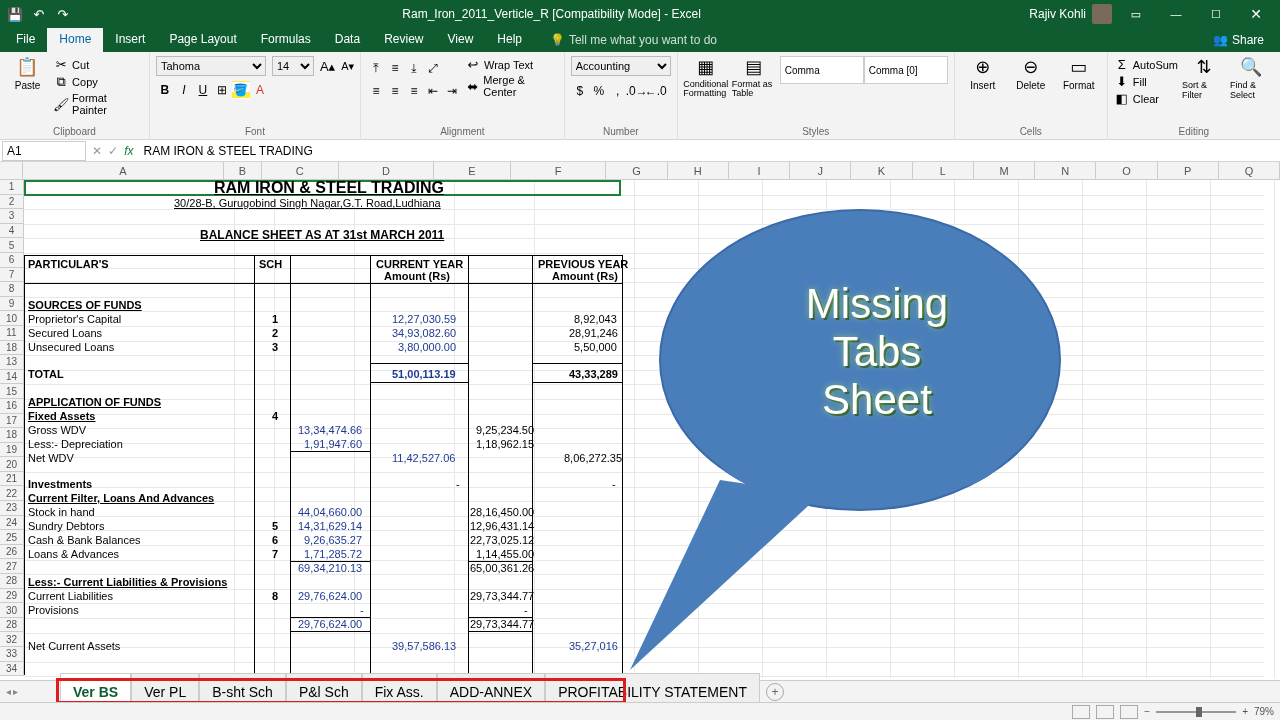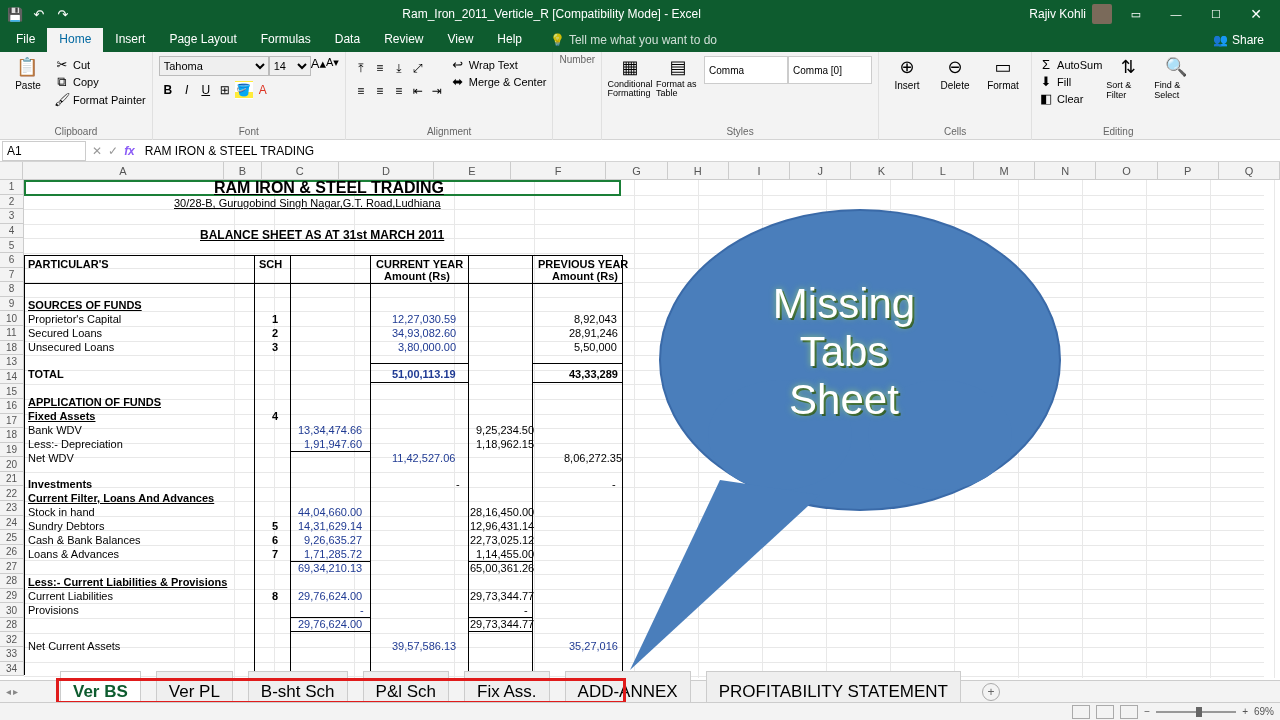--- a/index.html
+++ b/index.html
@@ -21,32 +21,32 @@
 .ribbon-tabs .share { margin-left:auto; margin-right:8px; padding:4px 8px; display:flex; align-items:center; gap:4px; }
 
 .ribbon { background:#f3f3f3; height:88px; border-bottom:1px solid #d4d4d4; display:flex; }
 .group { border-right:1px solid #e0e0e0; padding:2px 6px; display:flex; flex-direction:column; justify-content:space-between; height:88px; }
 .group-label { text-align:center; font-size:10px; color:#666; padding-bottom:1px; }
 .groupbody { display:flex; gap:4px; flex:1; align-items:flex-start; padding-top:2px; }
 .vbtn { display:flex; flex-direction:column; align-items:center; font-size:10px; gap:2px; width:44px; cursor:pointer; }
 .vbtn .ic { width:22px; height:22px; font-size:18px; display:flex; align-items:center; justify-content:center; }
 .smallrow { display:flex; align-items:center; gap:3px; font-size:11px; padding:1px 0; cursor:pointer; }
 .smallrow .ic { width:16px; text-align:center; font-size:13px; }
-.fontsel { display:flex; gap:0; align-items:flex-start; }
+.fontsel { display:flex; gap:6px; align-items:center; }
 .fontsel select { font-size:11px; height:20px; border:1px solid #bbb; }
 .btnrow { display:flex; gap:1px; margin-top:3px; }
 .btnrow span { width:18px; height:18px; display:flex; align-items:center; justify-content:center; font-size:12px; border:1px solid transparent; cursor:pointer; }
 .stylecell { width:84px; height:28px; border:1px solid #ccc; font-size:10px; display:flex; align-items:center; padding-left:4px; background:#fff; }
 .acc5 { background:#5b9bd5; color:#fff; }
 .acc6 { background:#ed7d31; color:#fff; }
 
 .formulabar { height:22px; display:flex; align-items:center; border-bottom:1px solid #d4d4d4; }
 .namebox { width:84px; height:20px; border:1px solid #ccc; margin:0 2px; padding:0 4px; font-size:12px; display:flex; align-items:center; }
 .fxarea { flex:1; display:flex; align-items:center; gap:6px; padding-left:4px; }
-.fxarea .fx { font-style:italic; color:#8b5cf6;font-weight:bold; }
+.fxarea .fx { font-style:italic; color:#15803d; }
 .fxinput { flex:1; height:20px; border:none; font-size:12px; padding:0 4px; }
 
 
 .gridwrap { position:relative; height:516px; overflow:hidden; background:#fff; }
 .colheads { display:flex; height:18px; position:relative; }
 .corner { width:24px; height:18px; background:#f3f3f3; border-right:1px solid #ccc; border-bottom:1px solid #ccc; }
 .ch { height:18px; background:#f3f3f3; border-right:1px solid #ccc; border-bottom:1px solid #ccc; font-size:11px; color:#555; display:flex; align-items:center; justify-content:center; }
 .grid { display:flex; }
 .rowheads { width:24px; }
 .rh { height:14.6px; background:#f3f3f3; border-right:1px solid #ccc; border-bottom:1px solid #ccc; font-size:10px; color:#555; display:flex; align-items:center; justify-content:center; }
@@ -58,21 +58,21 @@
 .txt { position:absolute; font-size:11px; white-space:nowrap; }
 .hdr { font-weight:bold; font-size:16px; text-decoration:underline; }
 .sub { text-decoration:underline; font-size:11px; }
 .bh { font-weight:bold; text-decoration:underline; font-size:12px; }
 .bold { font-weight:bold; }
 .num { color:#1f3a93; text-align:right; }
 
 
 .tabstrip { position:absolute; bottom:18px; left:0; right:0; height:22px; background:#f3f3f3; border-top:1px solid #ccc; display:flex; align-items:center; padding-left:60px; }
 .tabstrip .nav { position:absolute; left:6px; display:flex; gap:2px; color:#888; font-size:10px; }
-.shtab { padding:10px 12px; background:#efefef; border:1px solid #ccc; border-bottom:none; font-size:17px; margin-right:15px; cursor:pointer; }
+.shtab { padding:10px 12px; background:#efefef; border:1px solid #ccc; border-bottom:none; font-size:14px; margin-right:0; cursor:pointer; }
 .shtab.active { background:#fff; color:#0e5c2f; font-weight:bold; border-bottom:1px solid #fff; }
 .addsheet { margin-left:6px; width:18px; height:18px; border:1px solid #aaa; border-radius:50%; display:flex; align-items:center; justify-content:center; font-size:12px; color:#666; }
 .tabhighlight { position:absolute; border:3px solid #e01b1b; pointer-events:none; }
 
 
 .callout { position:absolute; }
 .callout svg { overflow:visible; }
 .ctxt { position:absolute; color:#fff; font-size:42px; text-align:center; width:280px; text-shadow:0 0 6px rgba(140,200,120,.9),2px 2px 0 #2a5020; font-family:'Segoe UI'; }
 
 
@@ -207,20 +207,30 @@
         <div class="smallrow">
             <span class="ic">⬌</span>
             <span>Merge &amp; Center</span>
           </div>
       </div>
     </div>
     <div class="group-label">Alignment</div>
   </div>
 
   <div class="group">
+    <div class="groupbody" style="flex-direction:column;gap:3px">
+      <select style="width:100px;font-size:11px;height:20px;border:1px solid #bbb"><option>Accounting</option></select>
+      <div class="btnrow">
+        <span>$</span>
+          <span>%</span>
+          <span>,</span>
+        <span>.0→</span>
+          <span>←.0</span>
+      </div>
+    </div>
     <div class="group-label">Number</div>
   </div>
 
   <div class="group">
     <div class="groupbody">
       <div class="vbtn">
           <div class="ic">▦</div>
           <span style="font-size:9px;line-height:1">Conditional Formatting</span>
         </div>
       <div class="vbtn">
@@ -446,21 +456,21 @@
     <div class="hline" style="left:508px;top:183px;width:90px"></div>
     <div class="txt bold" style="left:4px;top:188px">TOTAL</div>
     <div class="txt bold" style="left:368px;top:188px;color:#1f3a93">51,00,113.19</div>
     <div class="txt bold" style="left:545px;top:188px">43,33,289</div>
     <div class="hline" style="left:346px;top:202px;width:98px"></div>
     <div class="hline" style="left:508px;top:202px;width:90px"></div>
 
     <div class="txt bold" style="left:4px;top:216px;text-decoration:underline">APPLICATION OF FUNDS</div>
     <div class="txt bold" style="left:4px;top:230px;text-decoration:underline">Fixed Assets</div>
     <div class="txt bold" style="left:248px;top:230px">4</div>
-    <div class="txt" style="left:4px;top:244px"> Bank WDV</div>
+    <div class="txt" style="left:4px;top:244px"> Gross WDV</div>
     <div class="txt num" style="left:274px;top:244px">13,34,474.66</div>
     <div class="txt" style="left:452px;top:244px">9,25,234.50</div>
     <div class="txt" style="left:4px;top:258px">Less:- Depreciation</div>
     <div class="txt num" style="left:280px;top:258px">1,91,947.60</div>
     <div class="txt" style="left:452px;top:258px">1,18,962.15</div>
     <div class="hline" style="left:266px;top:271px;width:80px"></div>
     <div class="txt" style="left:4px;top:272px">Net WDV</div>
     <div class="txt num" style="left:368px;top:272px">11,42,527.06</div>
     <div class="txt" style="left:540px;top:272px">8,06,272.35</div>
 
@@ -525,30 +535,30 @@
 </div>
 
 <div class="statusbar">
   <div class="zoom">
     <span class="viewbtn"></span>
     <span class="viewbtn"></span>
     <span class="viewbtn"></span>
     <span>−</span>
     <div class="slider"></div>
     <span>+</span>
-    <span>69%</span>
+    <span>79%</span>
   </div>
 </div>
 
 <div class="callout" style="left:640px;top:200px">
   <svg width="440" height="480">
     <defs></defs>
     <ellipse cx="220" cy="160" rx="200" ry="150" fill="#4a7ebb" stroke="#3a6aa8" stroke-width="2"></ellipse>
     <ellipse cx="140" cy="235" rx="72" ry="55" fill="#4a7ebb"></ellipse>
     <ellipse cx="300" cy="235" rx="72" ry="55" fill="#4a7ebb"></ellipse>
     <path d="M 80 280 L -10 470 L 180 295 Z" fill="#4a7ebb"></path>
   </svg>
-  <div class="ctxt" style="left:64px;top:80px">
+  <div class="ctxt" style="left:97px;top:80px">
     <div>Missing</div>
     <div>Tabs</div>
     <div>Sheet</div>
   </div>
 </div>
 
 </body></html>

